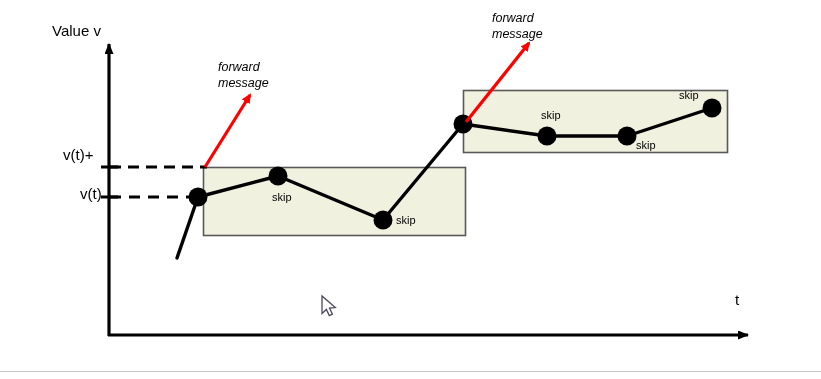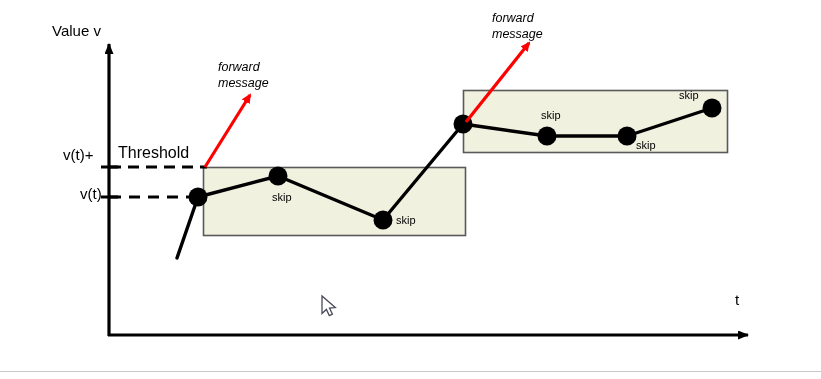--- a/index.html
+++ b/index.html
@@ -107,21 +107,20 @@
   </svg>
 
   <div class="lbl axis-label" style="left:52px; top:22px;">Value v</div>
 
   <div class="lbl axis-label" style="left:735px; top:291px;">t</div>
 
   <div class="lbl tick-label" style="left:63px; top:146px;">v(t)+</div>
 
   <div class="lbl tick-label" style="left:80px; top:185px;">v(t)</div>
 
-  <div class="lbl threshold-label" style="left:118px; top:144px;">Threshold</div>
 
   <div class="lbl skip-label" style="left:272px; top:191px;">skip</div>
   <div class="lbl skip-label" style="left:396px; top:214px;">skip</div>
   <div class="lbl skip-label" style="left:541px; top:109px;">skip</div>
   <div class="lbl skip-label" style="left:636px; top:139px;">skip</div>
   <div class="lbl skip-label" style="left:679px; top:89px;">skip</div>
 
   <div class="lbl annot-label" style="left:218px; top:60px;">forward</div>
   <div class="lbl annot-label" style="left:218px; top:76px;">message</div>
 

